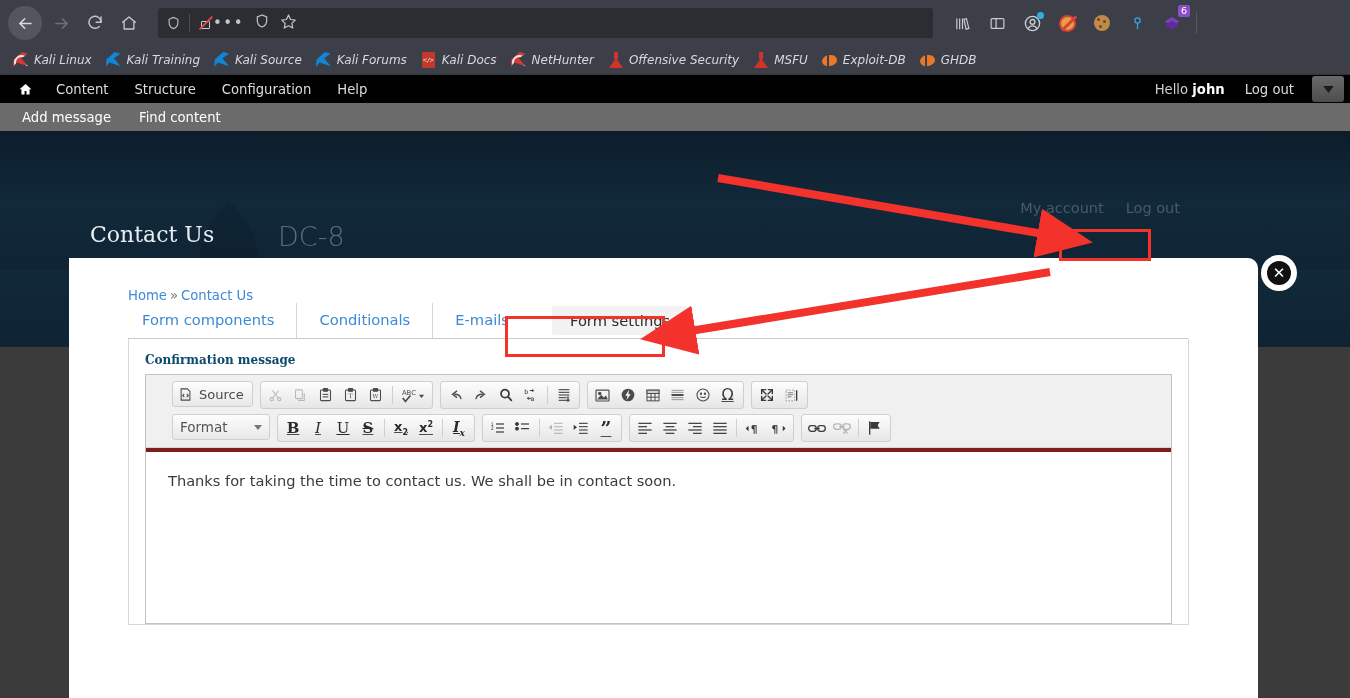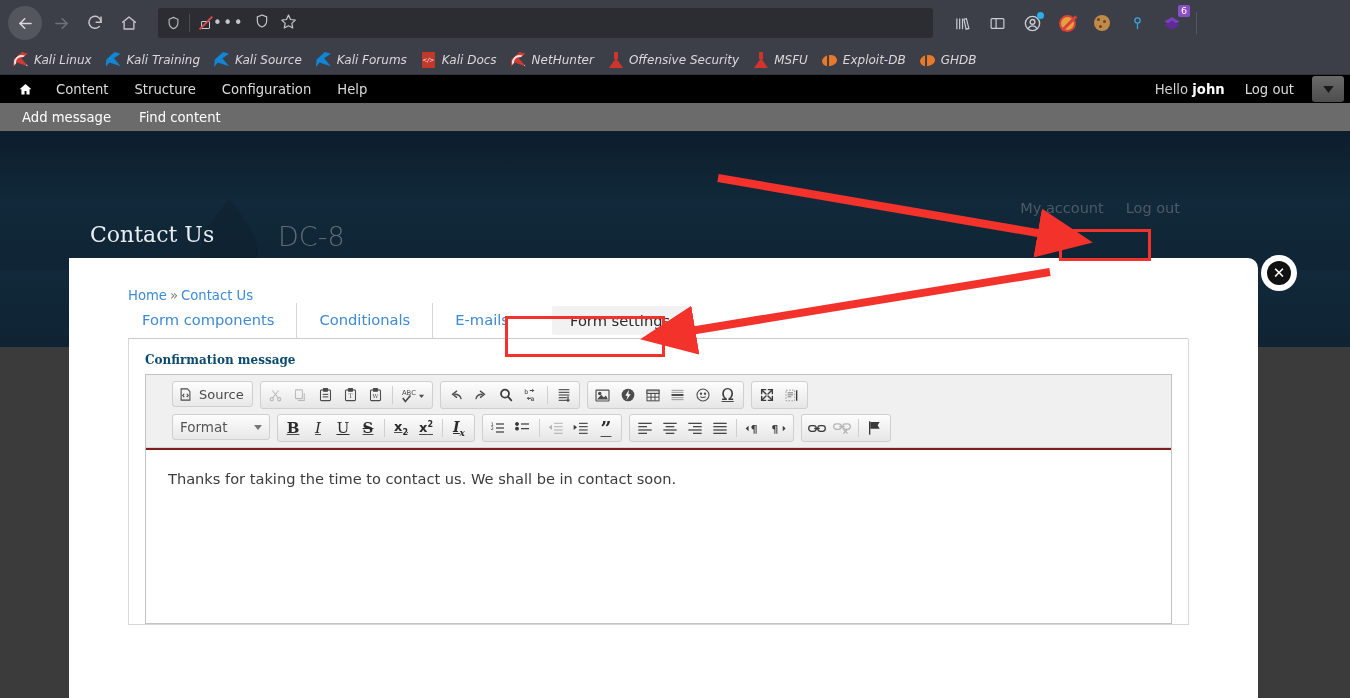--- a/index.html
+++ b/index.html
@@ -256,21 +256,21 @@
   }
   .ck-combo {
     display:flex; align-items:center; justify-content:space-between;
     width: 98px; height: 26px; padding: 0 7px;
     border:1px solid #cfcfcf; border-radius:3px; background: linear-gradient(#fdfdfd,#e8e8e8);
     font-size: 13.5px; color:#555;
   }
   .ck-combo .ca { width:0;height:0;border-left:4px solid transparent;border-right:4px solid transparent;border-top:5px solid #777;}
   .ck-body {
     background:#fff; height: 175px; padding: 20px 22px; font-size: 14.6px;
-    color: #3b3b3b; border-top: 2px solid #7f1d1d;
+    color: #3b3b3b; border-top: 4px solid #7f1d1d;
   }
 
   
   .anno { position:absolute; pointer-events:none; }
   .anno-box { border: 3px solid #f2322b; }
   #box-webform { left: 1059px; top: 229px; width: 92px; height: 32px; }
   #box-formsettings { left: 505px; top: 316px; width: 160px; height: 41px; }
   .anno-svg { position:absolute; left:0; top:0; width:1350px; height:698px; }
 </style>
 </head>

